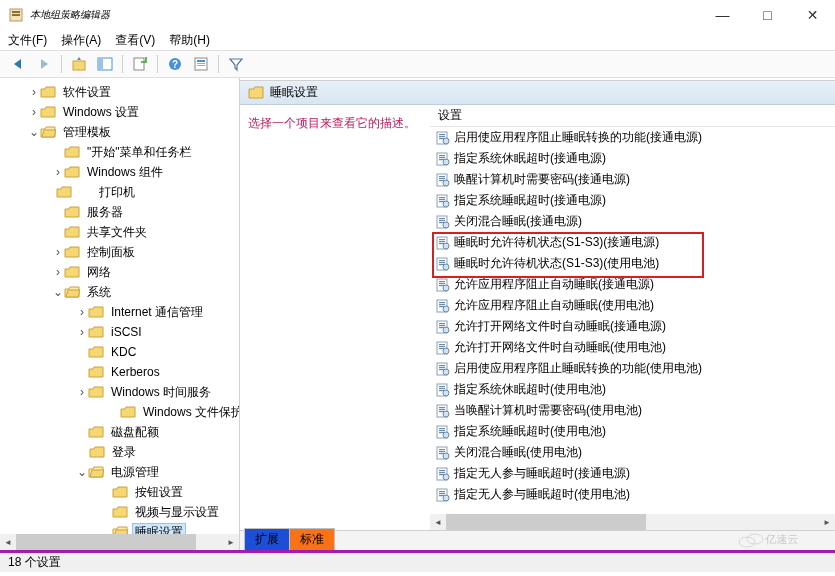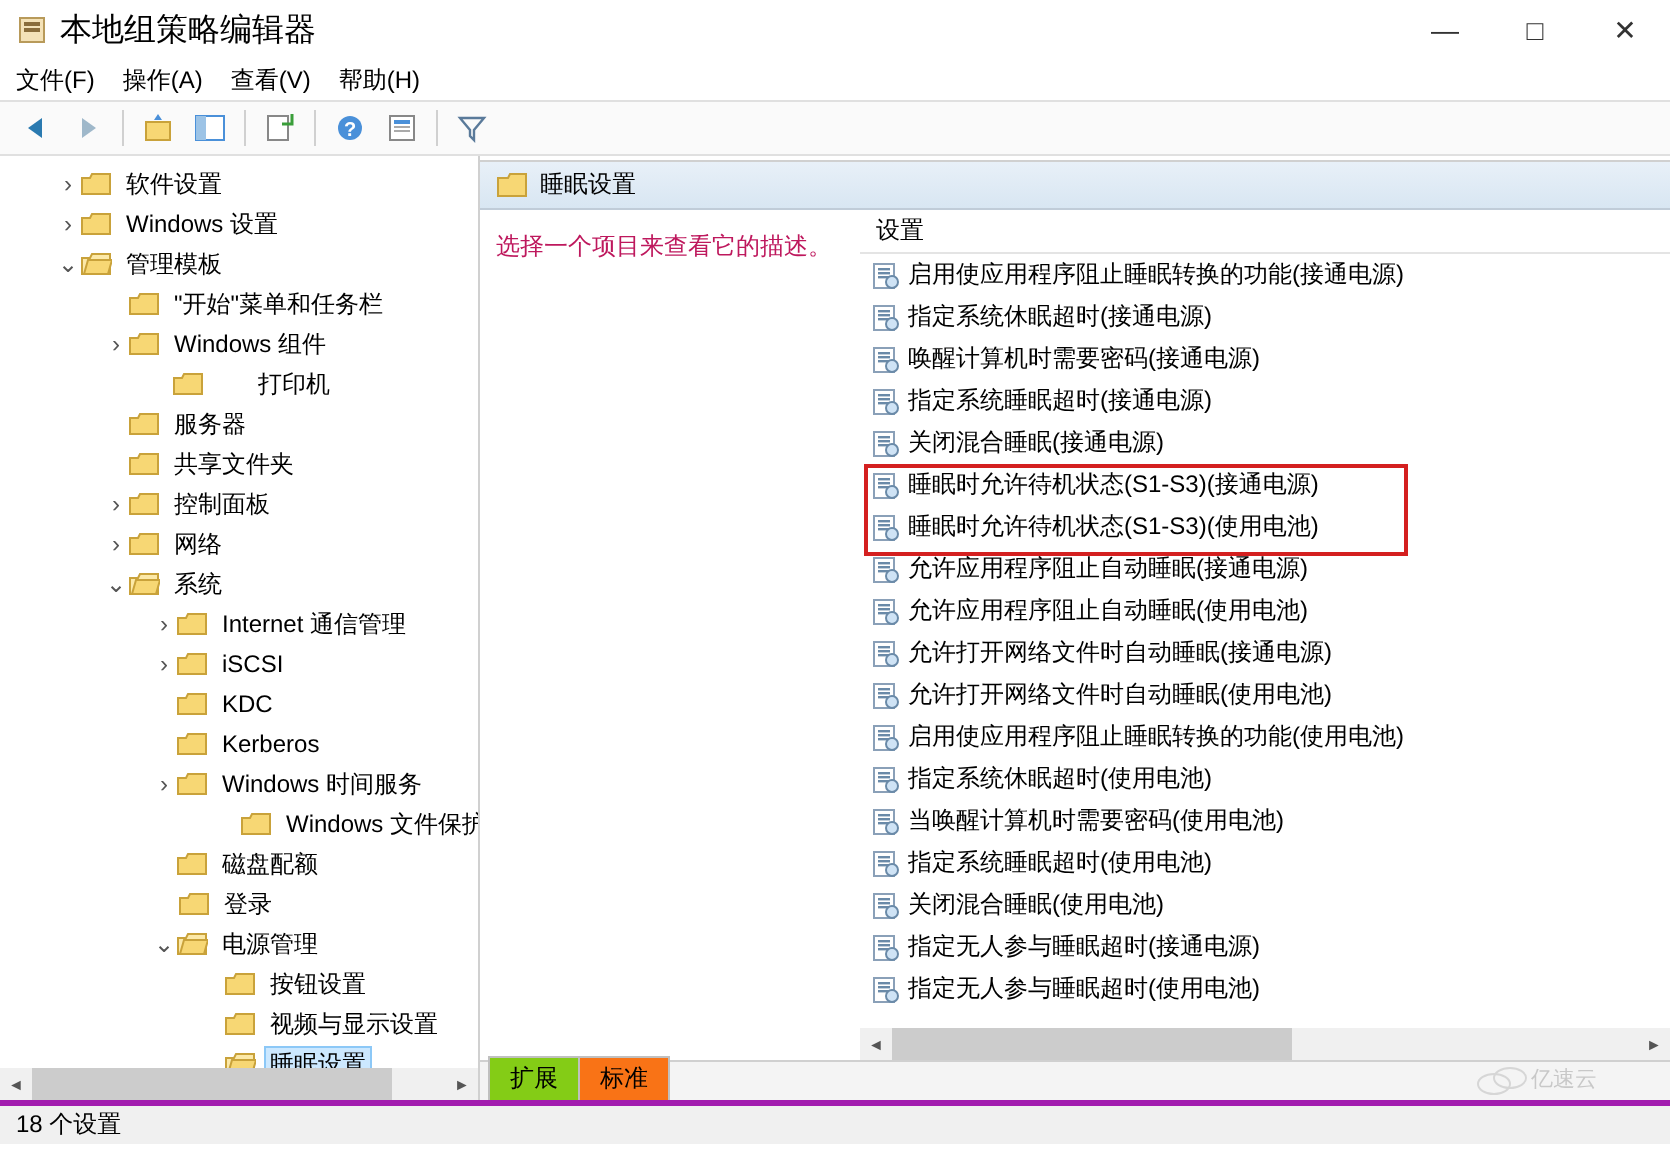--- a/index.html
+++ b/index.html
@@ -1,20 +1,20 @@
 <!DOCTYPE html>
 <html><head>
 <meta charset="utf-8">
 <style>
 * { margin: 0; padding: 0; box-sizing: border-box; font-family: "Microsoft YaHei", "Segoe UI", sans-serif; }
 body { width: 835px; height: 576px; background: #fff; font-size: 12px; position: relative; overflow: hidden; }
 
 .titlebar { height: 30px; display: flex; align-items: center; padding-left: 8px; background: #fff; }
 .titlebar .app-icon { width: 16px; height: 16px; margin-right: 6px; }
-.titlebar .title { flex: 1; font-size: 16px; color: #000; }
+.titlebar .title { flex: 1; font-size: 10px; color: #000; font-style: italic; }
 .titlebar .win-btns { display: flex; }
 .titlebar .win-btn { width: 45px; height: 30px; display: flex; align-items: center; justify-content: center; font-size: 14px; color: #333; }
 
 .menubar { height: 20px; display: flex; align-items: center; padding-left: 8px; gap: 14px; font-size: 12px; color: #000; }
 
 .toolbar { height: 28px; display: flex; align-items: center; padding-left: 6px; gap: 2px; border-top: 1px solid #e0e0e0; border-bottom: 1px solid #e0e0e0; background: #fafafa; }
 .tool-btn { width: 24px; height: 22px; display: flex; align-items: center; justify-content: center; }
 .tool-sep { width: 1px; height: 18px; background: #d0d0d0; margin: 0 3px; }
 
 .body-area { display: flex; height: 472px; }
@@ -40,21 +40,21 @@
 .list-head span { font-size: 12px; }
 .list-scroll { position:absolute; top:22px; left:0; right:0; bottom:18px; overflow-y:auto; overflow-x:hidden;}
 .list-item { display: flex; align-items: center; height: 21px; padding-left: 6px; gap: 4px; white-space: nowrap; }
 .list-item .pi { width:14px; height:14px; display:inline-flex; align-items:center; justify-content:center;}
 .highlight-box { position: absolute; border: 2px solid #d42020; pointer-events: none; z-index: 3; }
 .list-hscroll { position:absolute; bottom:0; left:0; right:0; height:16px; background:#f0f0f0; display:flex;}
 .list-hscroll .thumb { width: 200px; height:16px; background:#ccc;}
 .list-hscroll .arrow { width: 16px; height: 16px; display:flex; align-items:center; justify-content:center; font-size:8px; color:#555;}
 
 .tabs-row { height: 20px; display: flex; align-items: flex-end; padding-left: 4px; border-top:1px solid #d0d0d0; background:#f4f4f4;}
-.tab { padding: 2px 10px; font-size: 12px; background: #84cc16; border: 1px solid #c0c0c0; border-bottom: none; border-radius: 0 0 0 0; margin-right: -1px;}
+.tab { padding: 2px 10px; font-size: 12px; background: #1d4ed8; border: 1px solid #c0c0c0; border-bottom: none; border-radius: 0 0 0 0; margin-right: -1px;}
 .tab.inactive { background: #f97316; }
 
 .statusbar { height: 22px; display: flex; align-items: center; padding-left: 8px; border-top: 3px solid #a21caf; font-size: 12px; background: #f0f0f0; }
 
 .watermark { position: absolute; right: 32px; bottom: 22px; width: 70px; height: 30px; opacity: 0.4; display:flex; align-items:center; justify-content:center; font-size:11px; color:#888;}
 
 svg { display: block; }
 </style>
 </head>
 <body>
@@ -179,21 +179,21 @@
         </div>
         <div class="tree-node" style="padding-left: 52px;">
           <span class="exp">›</span>
           <span class="fld">
             <svg width="16" height="14">
               <path d="M1 4 L5 4 L6 2 L15 2 L15 12 L1 12 Z" fill="#f7d774" stroke="#c9a23a"></path>
             </svg>
           </span>
           <span class="lbl">Windows 组件</span>
         </div>
-        <div class="tree-node" style="padding-left: 54px; gap: 20px;">
+        <div class="tree-node" style="padding-left: 24px; gap: 20px;">
           <span class="exp"></span>
           <span class="fld">
             <svg width="16" height="14">
               <path d="M1 4 L5 4 L6 2 L15 2 L15 12 L1 12 Z" fill="#f7d774" stroke="#c9a23a"></path>
             </svg>
           </span>
           <span class="lbl">打印机</span>
         </div>
         <div class="tree-node" style="padding-left: 52px;">
           <span class="exp"></span>

